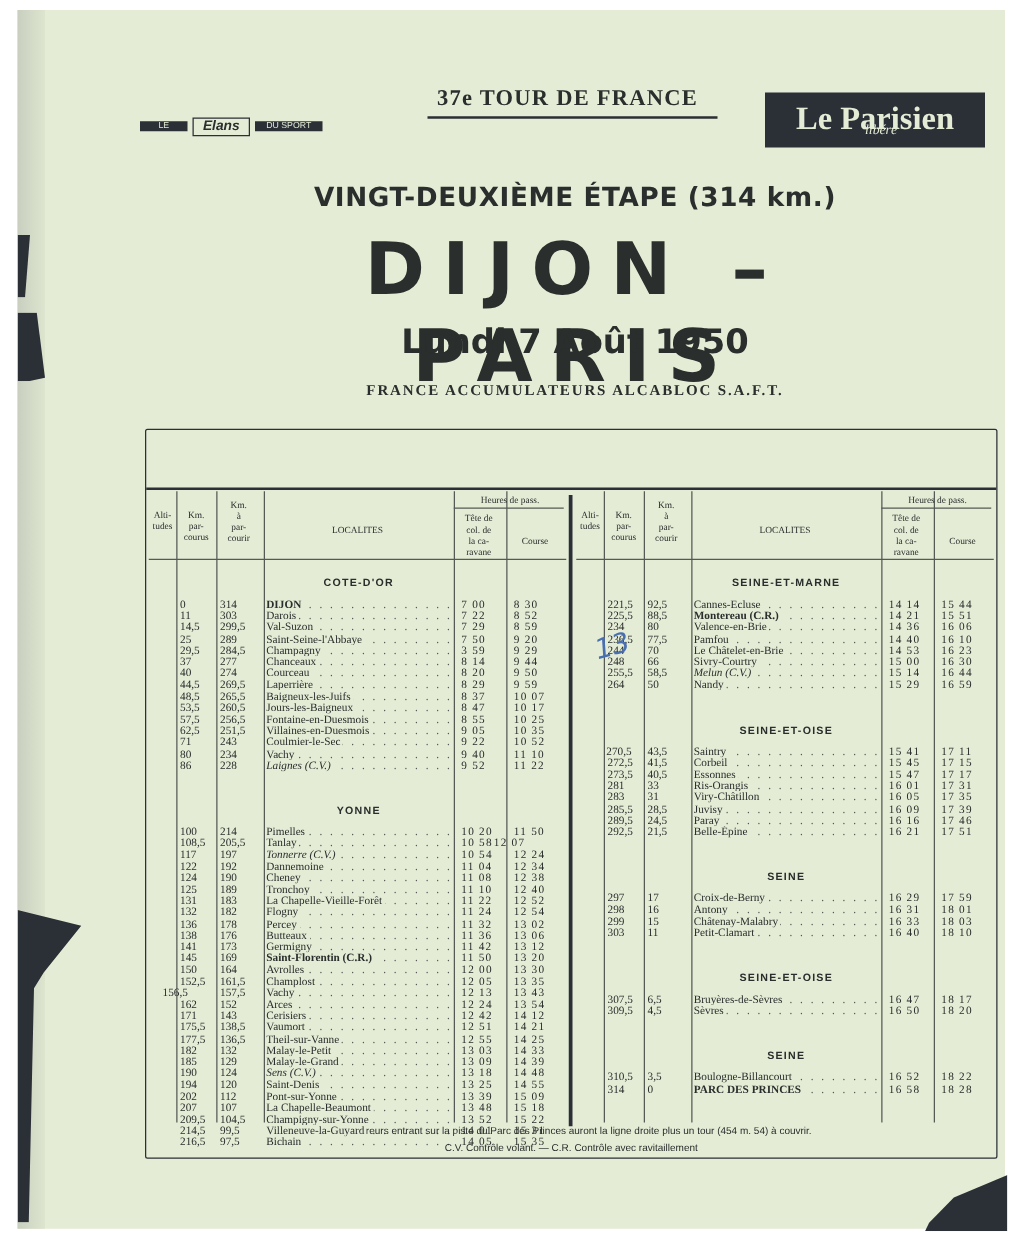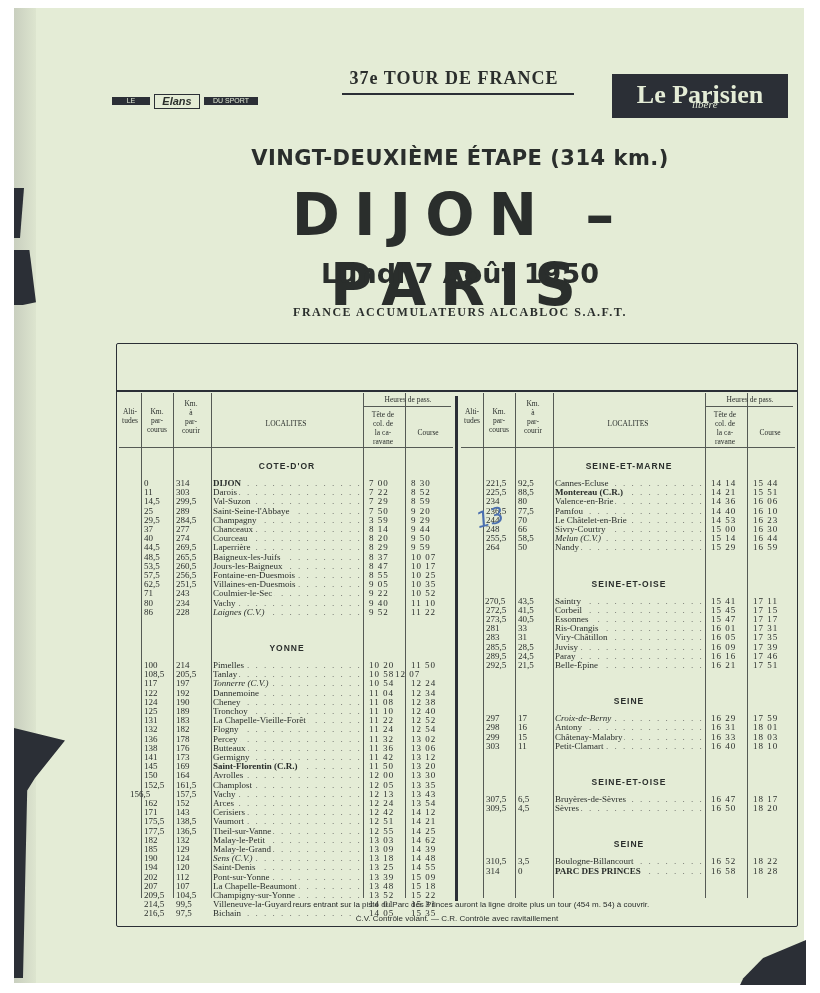--- a/index.html
+++ b/index.html
@@ -394,21 +394,21 @@
         <span class="c-loc" style="left: 94px; width: 148px; height: 9px;"><span class="dots">. . . . . . . . . . . . . . . . . . . . . . . . . . . . . .</span><span class="name" style="position: relative;">Theil-sur-Vanne</span></span>
         <span class="c-t" style="left: 250px;">12 55</span>
         <span class="c-c" style="left: 292px;">14 25</span>
       </div>
       <div class="row" style="top: 442.8px; left: 0px; width: 334px;">
         <span class="c-alt" style="left: 2px; width: 20px;"></span>
         <span class="c-kmp" style="left: 25px;">182</span>
         <span class="c-kmp" style="left: 57px;">132</span>
         <span class="c-loc" style="left: 94px; width: 148px; height: 9px;"><span class="dots">. . . . . . . . . . . . . . . . . . . . . . . . . . . . . .</span><span class="name" style="position: relative;">Malay-le-Petit</span></span>
         <span class="c-t" style="left: 250px;">13 03</span>
-        <span class="c-c" style="left: 292px;">14 62</span>
+        <span class="c-c" style="left: 292px;">14 33</span>
       </div>
       <div class="row" style="top: 452px; left: 0px; width: 334px;">
         <span class="c-alt" style="left: 2px; width: 20px;"></span>
         <span class="c-kmp" style="left: 25px;">185</span>
         <span class="c-kmp" style="left: 57px;">129</span>
         <span class="c-loc" style="left: 94px; width: 148px; height: 9px;"><span class="dots">. . . . . . . . . . . . . . . . . . . . . . . . . . . . . .</span><span class="name" style="position: relative;">Malay-le-Grand</span></span>
         <span class="c-t" style="left: 250px;">13 09</span>
         <span class="c-c" style="left: 292px;">14 39</span>
       </div>
       <div class="row" style="top: 461.2px; left: 0px; width: 334px;">
@@ -620,21 +620,21 @@
         <span class="c-kmp" style="left: 57px;">21,5</span>
         <span class="c-loc" style="left: 94px; width: 148px; height: 9px;"><span class="dots">. . . . . . . . . . . . . . . . . . . . . . . . . . . . . .</span><span class="name" style="position: relative;">Belle-Épine</span></span>
         <span class="c-t" style="left: 250px;">16 21</span>
         <span class="c-c" style="left: 292px;">17 51</span>
       </div>
       <div class="region" style="left: 92px; width: 152px; top: 303.2px;">SEINE</div>
       <div class="row" style="top: 321.2px; left: 0px; width: 334px;">
         <span class="c-alt" style="left: 2px; width: 20px;"></span>
         <span class="c-kmp" style="left: 25px;">297</span>
         <span class="c-kmp" style="left: 57px;">17</span>
-        <span class="c-loc" style="left: 94px; width: 148px; height: 9px;"><span class="dots">. . . . . . . . . . . . . . . . . . . . . . . . . . . . . .</span><span class="name" style="position: relative; font-style: italic;">Croix-de-Berny</span></span>
+        <span class="c-loc" style="left: 94px; width: 148px; height: 9px;"><span class="dots">. . . . . . . . . . . . . . . . . . . . . . . . . . . . . .</span><span class="name" style="position: relative;">Croix-de-Berny</span></span>
         <span class="c-t" style="left: 250px;">16 29</span>
         <span class="c-c" style="left: 292px;">17 59</span>
       </div>
       <div class="row" style="top: 330.4px; left: 0px; width: 334px;">
         <span class="c-alt" style="left: 2px; width: 20px;"></span>
         <span class="c-kmp" style="left: 25px;">298</span>
         <span class="c-kmp" style="left: 57px;">16</span>
         <span class="c-loc" style="left: 94px; width: 148px; height: 9px;"><span class="dots">. . . . . . . . . . . . . . . . . . . . . . . . . . . . . .</span><span class="name" style="position: relative;">Antony</span></span>
         <span class="c-t" style="left: 250px;">16 31</span>
         <span class="c-c" style="left: 292px;">18 01</span>

